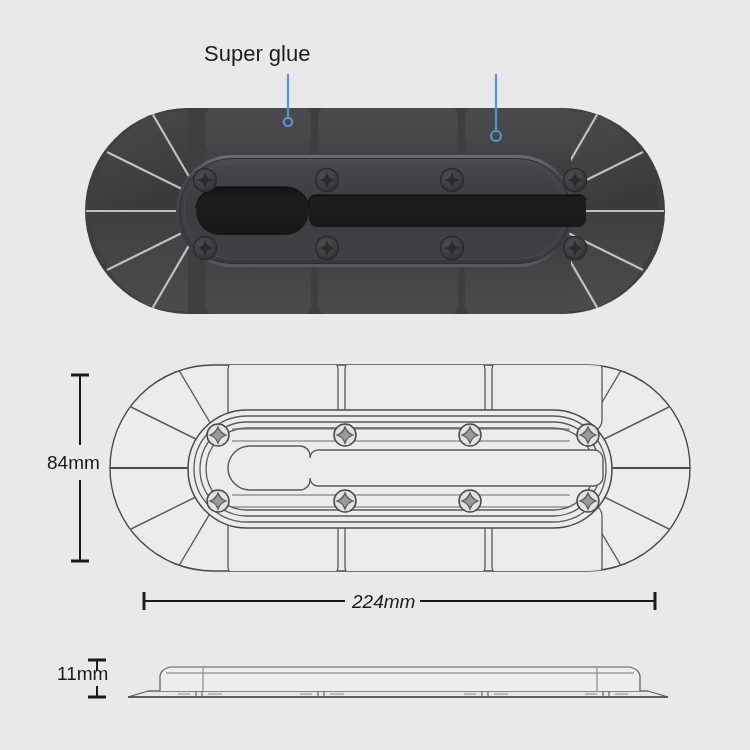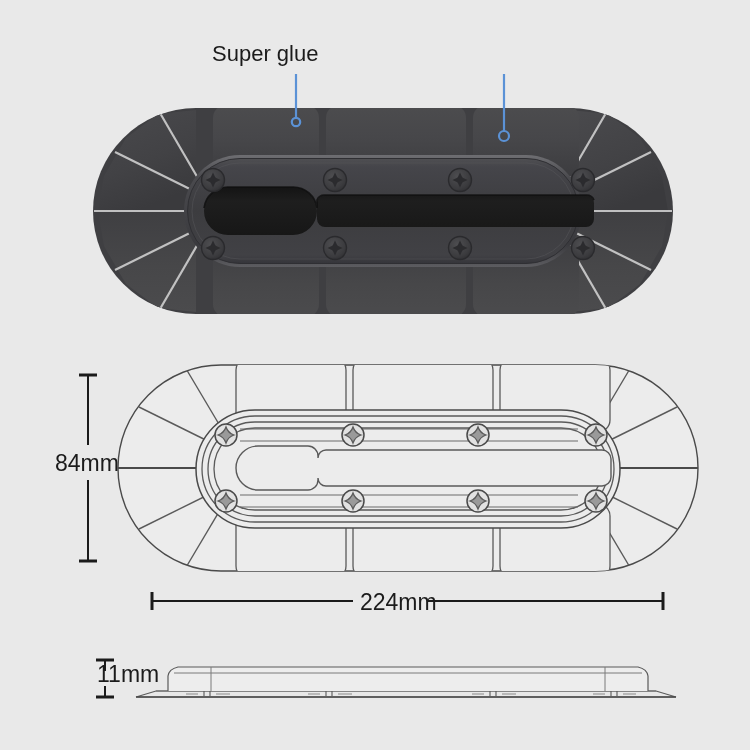--- a/index.html
+++ b/index.html
@@ -3,42 +3,42 @@
 <meta charset="utf-8">
 <style>
   html,body{margin:0;padding:0;}
   body{
     width:750px;height:750px;
     background:#e9e9e9;
     font-family:"Liberation Sans", sans-serif;
     overflow:hidden;
     position:relative;
   }
-  .stage{position:absolute;left:8px;top:0;width:612px;height:750px;}
+  .stage{position:absolute;left:0;top:0;width:612px;height:750px;}
   .label{
     position:absolute;
     color:#1b1b1b;
     font-size:22px;
     line-height:26px;
     white-space:nowrap;
     font-family:"Liberation Sans", sans-serif;
   }
   #label-glue{left:204px;top:41px;}
   #label-plate{left:393px;top:41px;}
   .dim-text{
     position:absolute;
     color:#1b1b1b;
-    font-size:23px;
+    font-size:19px;
     line-height:22px;
     white-space:nowrap;
     font-family:"Liberation Sans", sans-serif;
   }
   #dim-84{left:47px;top:452px;}
-  #dim-224{left:352px;top:591px;}
-  #dim-11{left:57px;top:663px;margin-left:32px;}
+  #dim-224{left:352px;top:591px;font-style:italic;}
+  #dim-11{left:57px;top:663px;}
   svg{position:absolute;left:0;top:0;}
 </style>
 </head>
 <body>
 
 <div class="stage">
 
   <svg width="750" height="750" viewBox="0 0 750 750">
     <defs>
 

